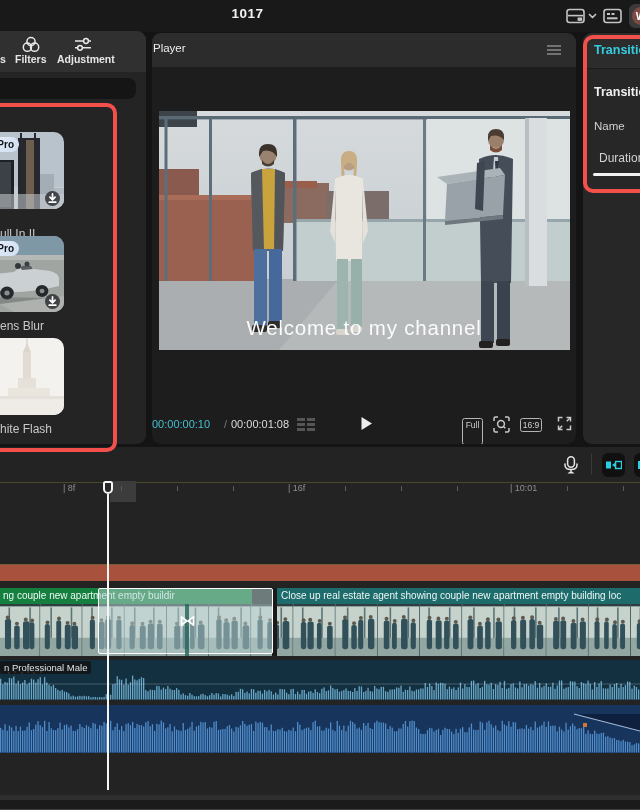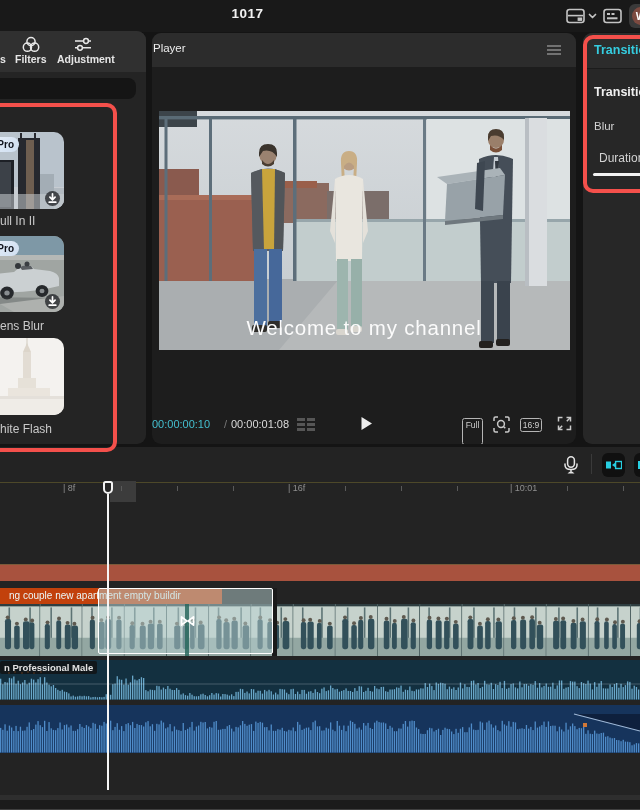--- a/index.html
+++ b/index.html
@@ -95,21 +95,21 @@
         <rect x="16" y="48" width="12" height="29" fill="#8a7862"></rect>
         <rect x="70" y="42" width="14" height="35" fill="#a3adb5"></rect>
         <rect x="84" y="56" width="10" height="21" fill="#b2bac1"></rect>
         <rect x="0" y="62" width="94" height="15" fill="rgba(200,205,210,.55)"></rect>
       </svg>
     </div>
     <div class="probadge" style="top:106px;">Pro</div>
     <div class="dl" style="top:160px;"><svg width="15" height="15" viewBox="0 0 15 15">
           <path d="M7.5 2.8 V8.4 M4.9 6.2 L7.5 8.8 L10.1 6.2 M4.2 11.2 H10.8" stroke="#fff" stroke-width="1.7" fill="none" stroke-linecap="round"></path>
         </svg></div>
-    <div class="tlabel" style="top:183px;text-align:right;">ull In II</div>
+    <div class="tlabel" style="top:196px;text-align:right;">ull In II</div>
 
     <div class="thumb" style="top:205px;height:76px;">
       <svg width="94" height="76" viewBox="0 0 94 76">
         <rect width="94" height="76" fill="#9aa19f"></rect>
         <rect x="0" y="0" width="94" height="20" fill="#7e98a6"></rect>
         <rect x="0" y="19" width="94" height="5" fill="#b5b8b6"></rect>
         <rect x="0" y="24" width="94" height="52" fill="#a0a5a2"></rect>
         <path d="M10 44 Q14 39 24 38 L44 36 L50 31 Q55 28 61 30 L64 33 L80 35 Q88 37 89 42 L89 50 Q62 57 34 56 Q18 55 10 51 Z" fill="#cbd0d2"></path>
         <path d="M50 31 Q55 28 61 30 L63 33 L52 34 Z" fill="#5a5e62"></path>
         <circle cx="48" cy="30" r="3" fill="#33373b"></circle>
@@ -265,21 +265,21 @@
         <line x1="13.2" y1="1.8" x2="9.8" y2="5.2"></line>
           <line x1="1.8" y1="13.2" x2="5.2" y2="9.8"></line>
       </g>
     </svg>
   </div>
 
   <div id="rpanel" class="panel">
     <div id="rhead"></div>
     <div class="abs" style="left:11px;top:10px;color:#35cde0;font-size:12.5px;font-weight:bold;white-space:nowrap;">Transition</div>
     <div class="abs" style="left:11px;top:52px;color:#f0f0f0;font-size:12.5px;font-weight:bold;white-space:nowrap;">Transition</div>
-    <div class="abs" style="left:11px;top:87px;color:#d2d2d2;font-size:11.5px;white-space:nowrap;">Blur</div>
+    <div class="abs" style="left:11px;top:87px;color:#d2d2d2;font-size:11.5px;white-space:nowrap;">Name</div>
     <div class="abs" style="left:16px;top:118px;color:#d2d2d2;font-size:12px;white-space:nowrap;">Duration</div>
     <div class="abs" style="left:10px;top:140px;width:60px;height:2.5px;background:#f2f2f2;border-radius:2px;"></div>
   </div>
 
   <div class="redbox" style="left:-22px;top:103px;width:139px;height:349px;"></div>
   <div class="redbox" style="left:583px;top:35px;width:80px;height:158px;"></div>
 
   <div id="timeline">
 
     <svg class="abs" style="left:564px;top:9px" width="14" height="19" viewBox="0 0 14 19">
@@ -311,22 +311,24 @@
       <div class="tick" style="left:345px"></div>
       <div class="tick" style="left:401px"></div>
       <div class="tick" style="left:457px"></div>
       <div class="tick" style="left:567px"></div>
       <div class="tick" style="left:623px"></div>
 
     <div class="abs" style="left:0;top:116.5px;width:640px;height:17.5px;background:#a8523e;border-top:1px solid #7a5a3a;"></div>
 
     <div class="abs" style="left:0;top:141px;width:640px;height:68px;overflow:hidden;">
 
-      <div class="abs" style="left:0;top:0;width:222px;height:16px;background:#c2410c;color:#ecf7f7;font-size:10px;
-           line-height:15.5px;padding-left:9px;overflow:hidden;white-space:nowrap;">ng couple new apartment empty buildir</div>
+      <div class="abs" style="left:0;top:0;width:252px;height:16px;background:#15803d;color:#ecf7f7;font-size:10px;
+           line-height:15.5px;padding-left:3px;overflow:hidden;white-space:nowrap;">ng couple new apartment empty buildir</div>
+      <div class="abs" style="left:277px;top:0;width:363px;height:16px;background:#1e6b6c;color:#ecf7f7;font-size:10px;
+           line-height:15.5px;padding-left:4px;overflow:hidden;white-space:nowrap;">Close up real estate agent showing couple new apartment empty building loc</div>
 
       <svg class="abs" style="left:0;top:16px" width="640" height="52" viewBox="0 0 640 53">
           <g transform="translate(-8.0,0)">
             <rect x="0" y="0" width="43.0" height="53" fill="#a9bcb6"></rect>
             <rect x="0" y="0" width="43.0" height="2.6" fill="#2e3d40"></rect>
             <rect x="0" y="2.6" width="43.0" height="31.9" fill="#c6d2cc"></rect>
             <rect x="0" y="34.5" width="43.0" height="18.5" fill="#93a7a2"></rect>
             <rect x="10.5" y="3.5" width="1.6" height="31" fill="#5c7374"></rect>
             <rect x="31.7" y="3.5" width="1.6" height="31" fill="#5c7374"></rect>
             <rect x="6.9" y="15.4" width="6.2" height="30.6" rx="2.2" fill="#32505a"></rect>
@@ -904,21 +906,21 @@
         <g fill="#c07840">
             <rect x="8" y="12" width="2" height="2"></rect>
             <rect x="14" y="11" width="2" height="2"></rect>
             <rect x="21" y="12" width="2" height="2"></rect>
             <rect x="27" y="11" width="2" height="2"></rect>
             <rect x="33" y="12" width="2" height="2"></rect>
             <rect x="40" y="11" width="2" height="2"></rect>
           </g>
       </svg>
       <div class="abs" style="left:0;top:1px;height:13px;background:rgba(18,18,18,.8);color:#e2e2e2;font-size:9.5px;
-           line-height:13px;padding:0 4px;border-radius:2px;white-space:nowrap;font-weight:bold;">n Professional Male</div>
+           line-height:13px;padding:0 4px;border-radius:2px;white-space:nowrap;">n Professional Male</div>
     </div>
 
     <div class="abs" style="left:0;top:258px;width:640px;height:48px;background:#16345c;overflow:hidden;">
       <svg style="position:absolute;left:0;top:0" width="640" height="48" viewBox="0 0 640 48">
           <g fill="#4f8cc9">
             <rect x="0.0" y="22.9" width="1.3" height="24.6"></rect>
             <rect x="2.2" y="24.8" width="1.3" height="22.7"></rect>
             <rect x="4.4" y="19.3" width="1.3" height="28.2"></rect>
             <rect x="6.6" y="25.7" width="1.3" height="21.8"></rect>
             <rect x="8.8" y="20.6" width="1.3" height="26.9"></rect>

